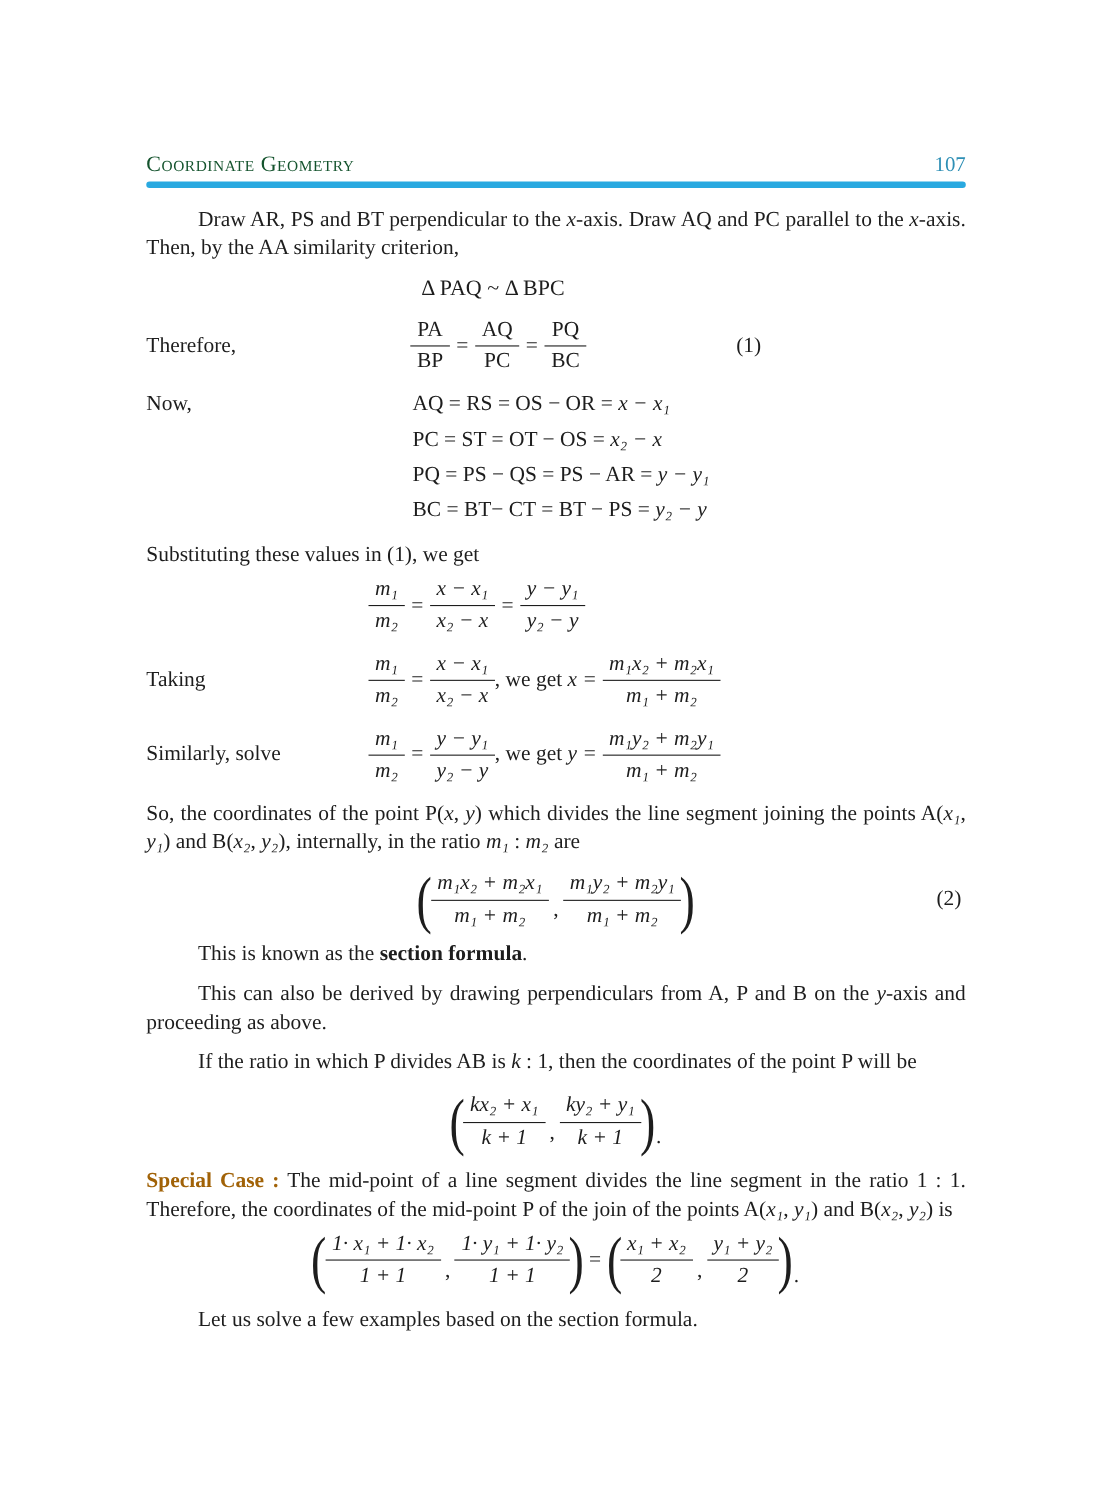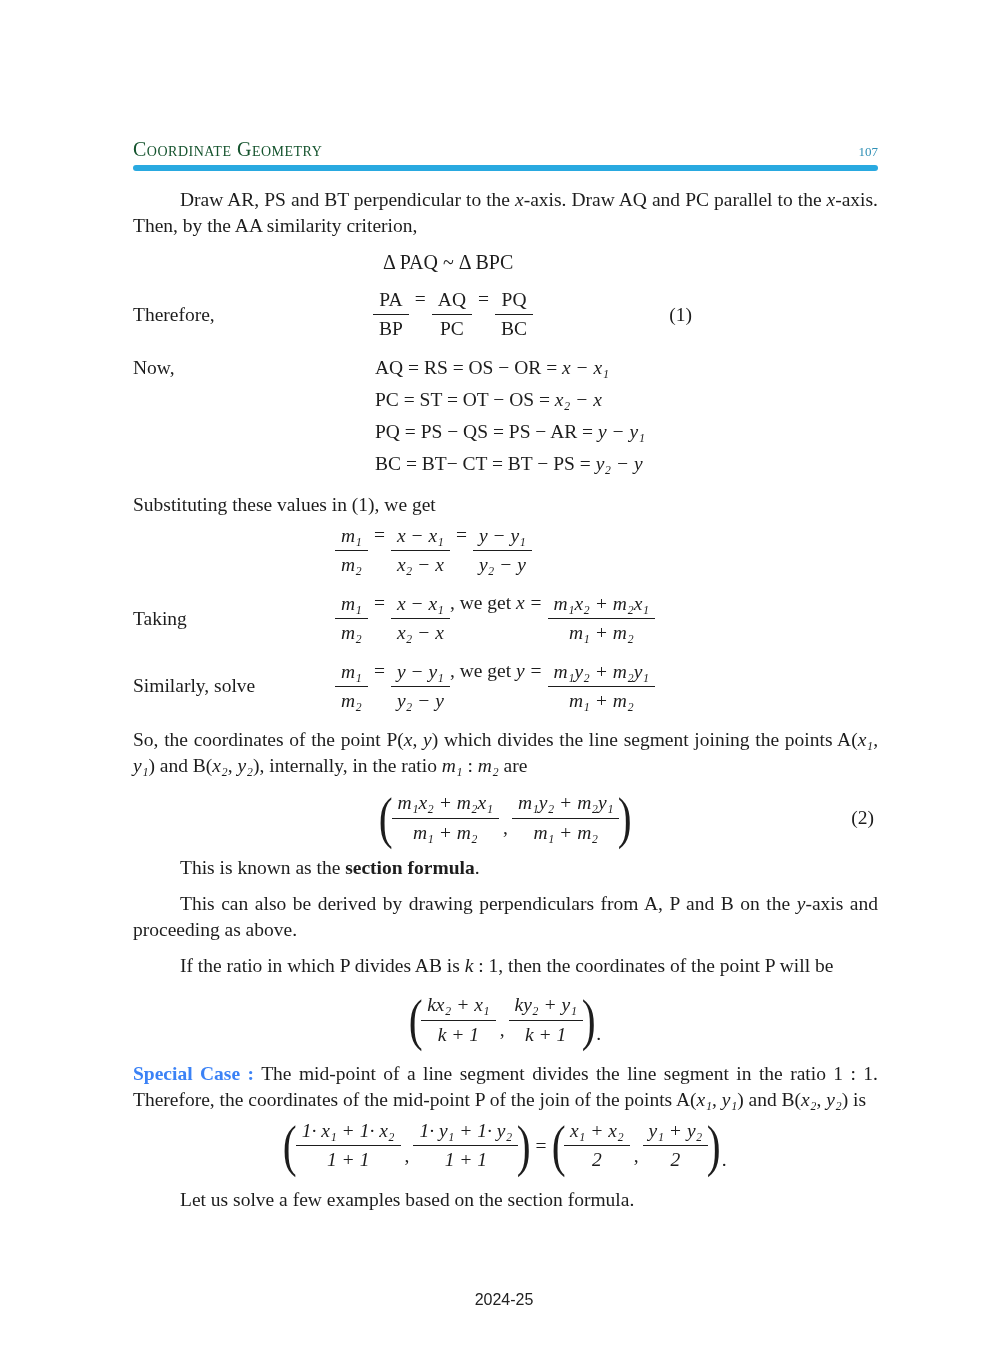--- a/index.html
+++ b/index.html
@@ -6,51 +6,51 @@
   body{
     width:1008px;height:1363px;background:#ffffff;position:relative;
     font-family:"Liberation Serif","DejaVu Serif",serif;color:#1d1d1d;
     -webkit-font-smoothing:antialiased;
   }
   .page{position:absolute;inset:0;overflow:hidden;}
 
   
   .hdr{position:absolute;left:133px;right:130px;top:138px;display:flex;align-items:baseline;}
   .hdr-title{font-variant:small-caps;letter-spacing:.5px;font-size:20px;color:#14532d;}
-  .hdr-page{margin-left:auto;font-size:13px;color:#2e8fb5;}
+  .hdr-page{margin-left:auto;font-size:19px;color:#2e8fb5;}
   .hdr-rule{position:absolute;left:133px;right:130px;top:165px;height:6px;background:#29a9e0;border-radius:3px;}
 
   
   .content{position:absolute;top:187px;left:133px;width:745px;}
   p.para{margin:0;font-size:19.5px;line-height:26px;text-align:justify;}
   .indent{text-indent:47px;}
 
   
   .mi{font-style:italic;}
   .rm{font-style:normal;}
   .frac{display:inline-block;text-align:center;vertical-align:middle;font-size:19.5px;line-height:1.15;}
   .frac .num{display:block;padding:1px 6px 3px;border-bottom:1.5px solid #1d1d1d;white-space:nowrap;}
   .frac .den{display:block;padding:3px 6px 1px;white-space:nowrap;}
   .frac.mi .num,.frac.mi .den{font-style:italic;}
   .op{font-size:19.5px;margin:0 6px;}
   .eq-row{display:flex;align-items:center;position:relative;font-size:19.5px;}
   .eq-label{flex:0 0 auto;font-size:19.5px;}
   .w240{width:240px;}
   .w242{width:242px;}
   .w202{width:202px;}
-  .eq-body{display:flex;align-items:flex-start;}
+  .eq-body{display:flex;align-items:center;}
   .eq-num{position:absolute;font-size:19.5px;}
   .similarity{margin:12px 0 0 250px;font-size:20px;}
   .now-lines{display:flex;flex-direction:column;}
   .now-line{line-height:32px;white-space:nowrap;}
   .paren{font-size:58px;line-height:0;display:inline-block;transform:scaleX(.72);font-weight:400;margin:0 -4px;}
   .disp{display:flex;align-items:center;justify-content:center;position:relative;font-size:19.5px;}
   .comma{align-self:center;transform:translateY(10px);margin:0 4px;}
   .period{align-self:center;transform:translateY(14px);margin-left:2px;}
-  .special-lead{font-weight:bold;color:#3b82f6;}
+  .special-lead{font-weight:bold;color:#a16207;}
 
   
   .ftr{position:absolute;left:0;right:0;top:1291px;text-align:center;
        font-family:"Liberation Sans","DejaVu Sans",sans-serif;font-size:16px;color:#222;}
 </style>
 </head>
 <body>
 
 <div class="page">
 
@@ -227,15 +227,14 @@
         <span class="den">2</span>
       </span>
       <span class="paren">)</span>
       <span class="period">.</span>
     </div>
 
     <p class="para indent" style="margin-top:14px;">Let us solve a few examples based on the section formula.</p>
 
   </div>
 
-  <div class="ftr">2024-25</div>
 
 </div>
 
 </body></html>

